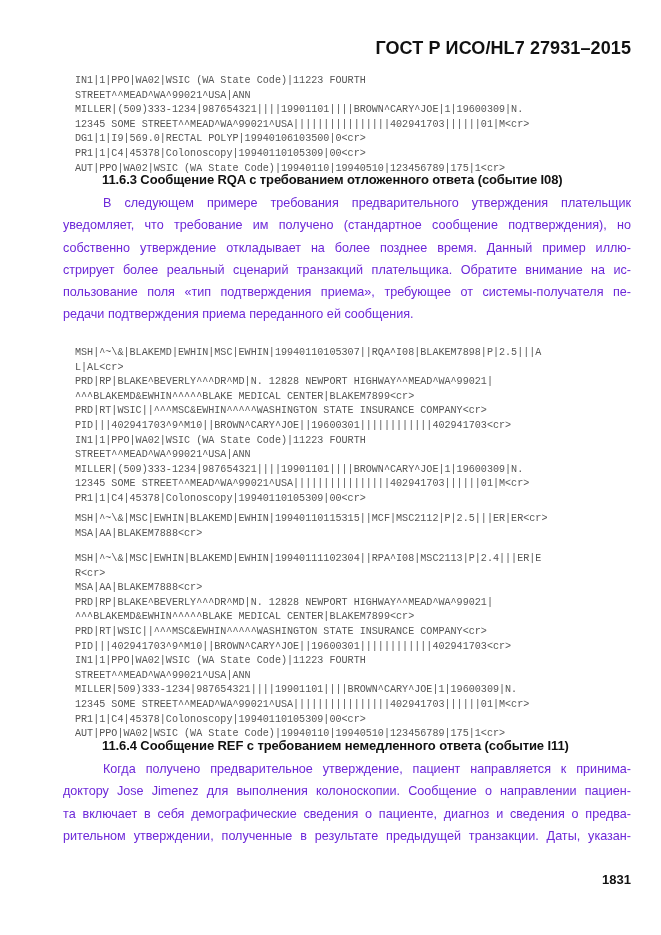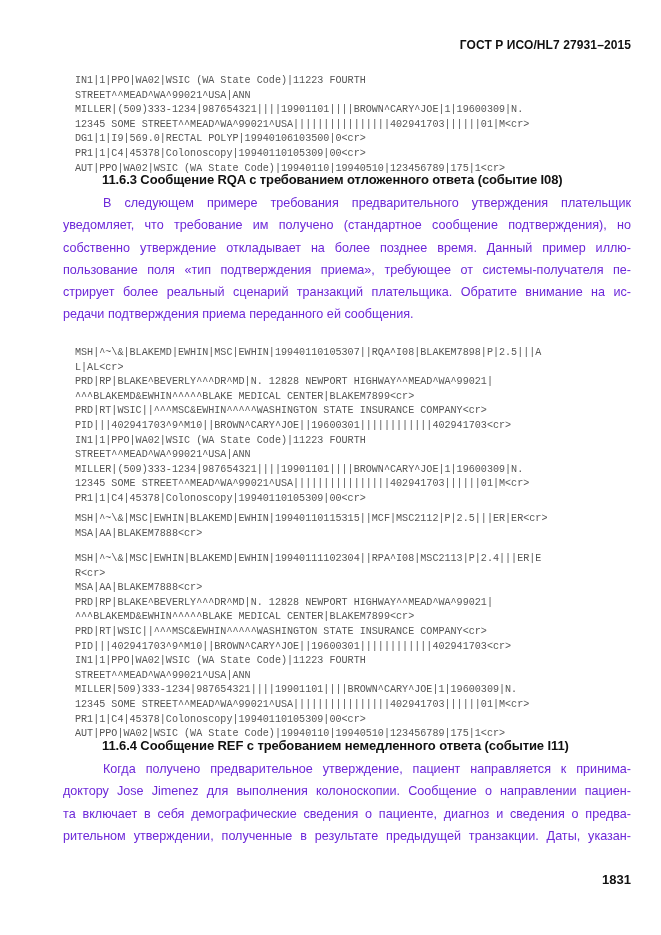--- a/index.html
+++ b/index.html
@@ -1,19 +1,19 @@
 <!DOCTYPE html>
 <html><head>
 <meta charset="utf-8">
 <style>
   html, body { margin: 0; padding: 0; background: #ffffff; }
   body { width: 661px; height: 935px; position: relative; overflow: hidden; color: #1a1a1a; }
   .header-std {
     position: absolute; top: 38px; right: 30px;
-    font-family: "Liberation Sans", sans-serif; font-weight: bold; font-size: 12px;
+    font-family: "Liberation Sans", sans-serif; font-weight: bold; font-size: 18px;
     color: #111; letter-spacing: 0.1px;
   }
   .code {
     position: absolute; left: 63px; width: 580px;
     font-family: "Liberation Mono", monospace; font-size: 10.1px; line-height: 14.6px;
     color: #555; white-space: pre; margin: 12px;
   }
   .section-title {
     position: absolute; left: 102px;
     font-family: "Liberation Sans", sans-serif; font-weight: bold; font-size: 13px;
@@ -46,22 +46,22 @@
 <span>DG1|1|I9|569.0|RECTAL POLYP|19940106103500|0&lt;cr&gt;</span>
 <span>PR1|1|C4|45378|Colonoscopy|19940110105309|00&lt;cr&gt;</span>
 <span>AUT|PPO|WA02|WSIC (WA State Code)|19940110|19940510|123456789|175|1&lt;cr&gt;</span></pre>
 
   <div class="section-title" style="top:172px;">11.6.3 Сообщение RQA с требованием отложенного ответа (событие I08)</div>
 
   <div class="para" style="top:192px;">
     <span class="ln first">В следующем примере требования предварительного утверждения плательщик</span>
     <span class="ln">уведомляет, что требование им получено (стандартное сообщение подтверждения), но</span>
     <span class="ln">собственно утверждение откладывает на более позднее время. Данный пример иллю-</span>
+    <span class="ln">стрирует более реальный сценарий транзакций плательщика. Обратите внимание на ис-</span>
     <span class="ln">пользование поля «тип подтверждения приема», требующее от системы-получателя пе-</span>
-    <span class="ln">стрирует более реальный сценарий транзакций плательщика. Обратите внимание на ис-</span>
     <span class="ln last">редачи подтверждения приема переданного ей сообщения.</span>
   </div>
 
   <pre class="code" style="top:334px;"><span>MSH|^~\&amp;|BLAKEMD|EWHIN|MSC|EWHIN|19940110105307||RQA^I08|BLAKEM7898|P|2.5|||A</span>
 <span>L|AL&lt;cr&gt;</span>
 <span>PRD|RP|BLAKE^BEVERLY^^^DR^MD|N. 12828 NEWPORT HIGHWAY^^MEAD^WA^99021|</span>
 <span>^^^BLAKEMD&amp;EWHIN^^^^^BLAKE MEDICAL CENTER|BLAKEM7899&lt;cr&gt;</span>
 <span>PRD|RT|WSIC||^^^MSC&amp;EWHIN^^^^^WASHINGTON STATE INSURANCE COMPANY&lt;cr&gt;</span>
 <span>PID|||402941703^9^M10||BROWN^CARY^JOE||19600301||||||||||||402941703&lt;cr&gt;</span>
 <span>IN1|1|PPO|WA02|WSIC (WA State Code)|11223 FOURTH</span>

